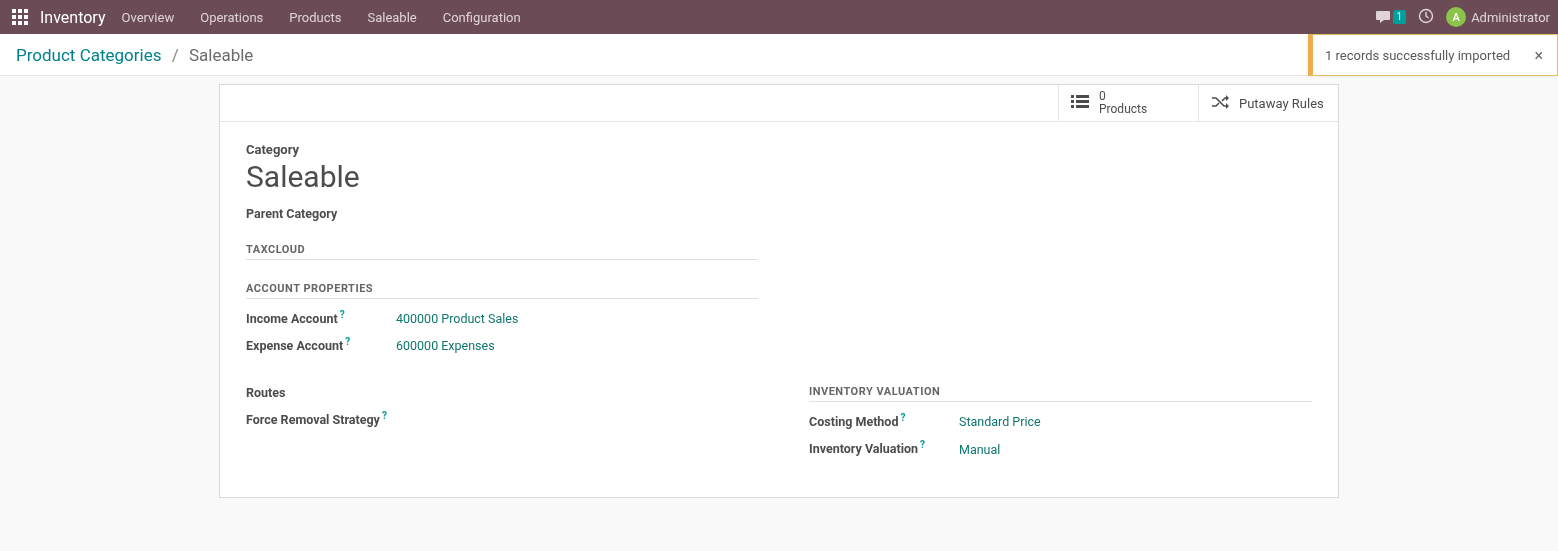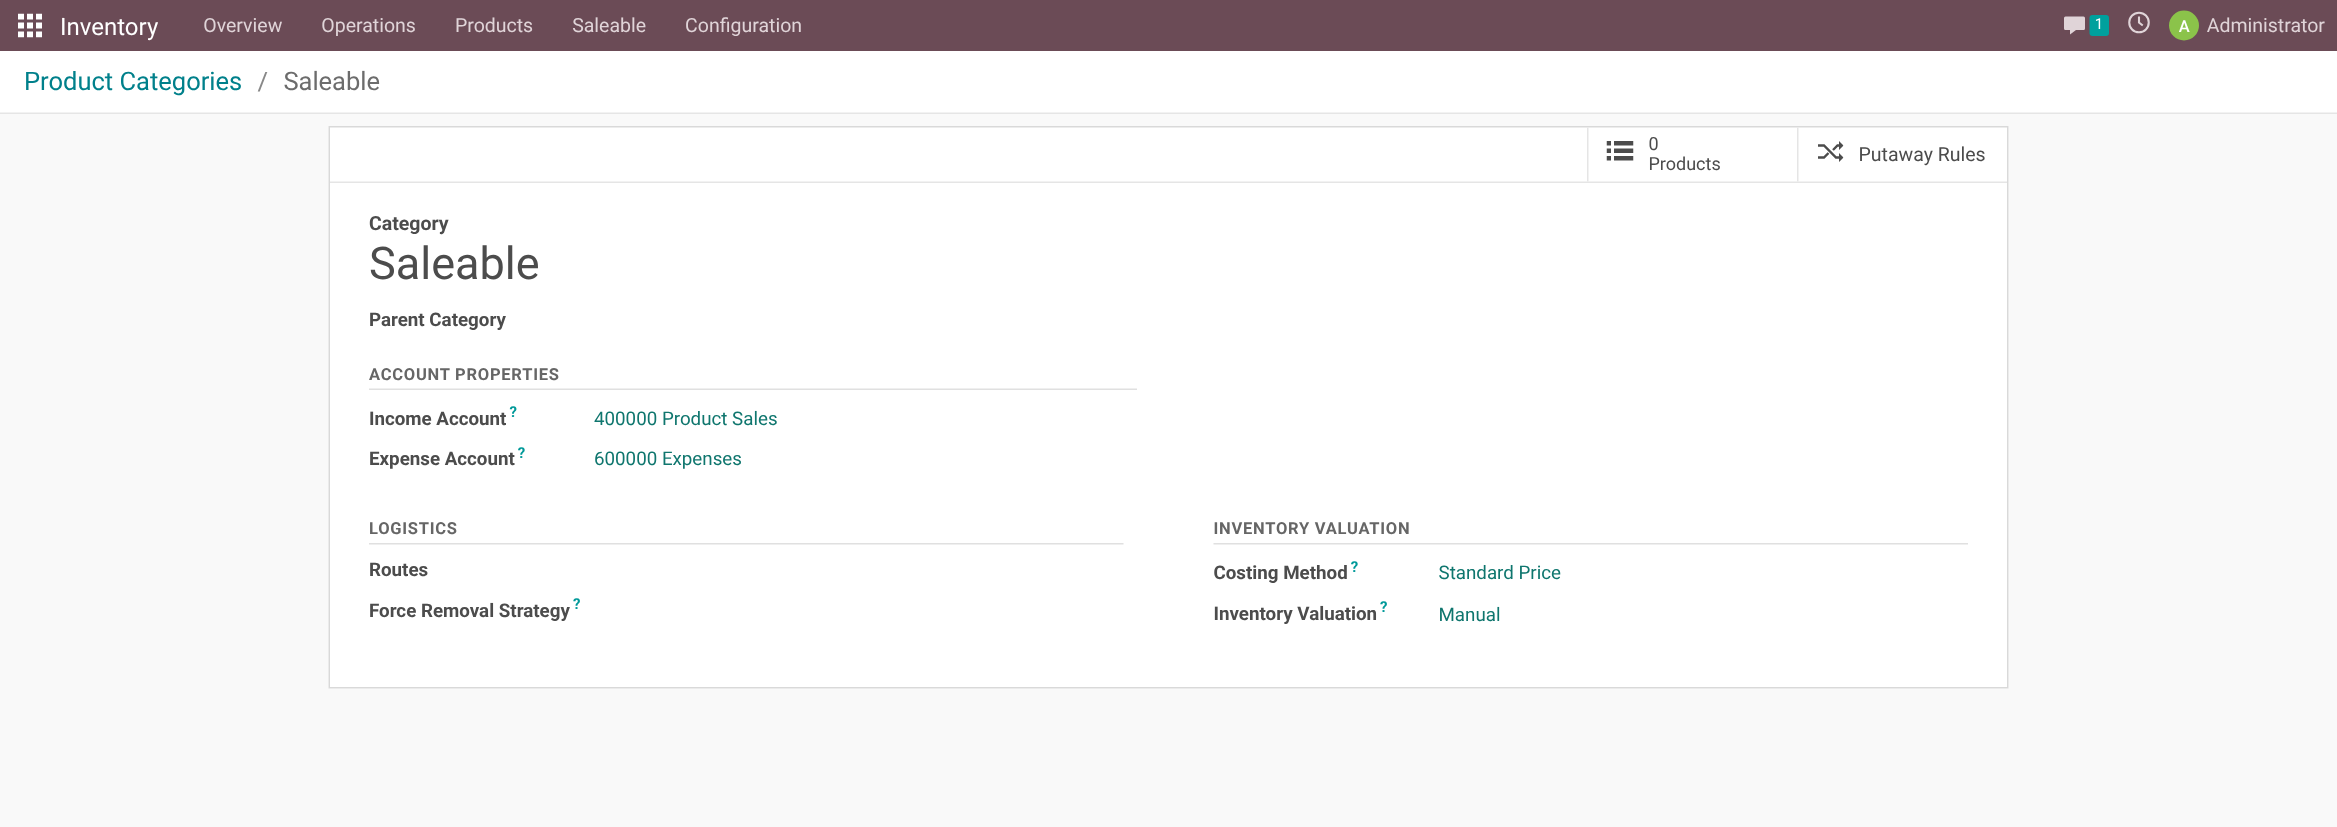--- a/index.html
+++ b/index.html
@@ -23,21 +23,21 @@
     padding: 0 8px 0 12px;
     color: #e8e0e3;
   }
   .topbar-left { display: flex; align-items: center; gap: 6px; }
   .apps-icon {
     width: 16px; height: 16px;
     display: inline-block;
     color: #fff;
     margin-right: 6px;
   }
-  .app-title { color: #fff; font-size: 16px; font-weight: 400; margin-right: 14px; }
+  .app-title { color: #fff; font-size: 16px; font-weight: 400; }
   .nav-menu { display: flex; gap: 6px; }
   .nav-item { color: #e0d4d8; font-size: 13px; padding: 6px 10px; cursor: pointer; }
 
   .topbar-right { margin-left: auto; display: flex; align-items: center; gap: 12px; color: #e0d4d8; }
   .msg-wrap { position: relative; display:flex; align-items:center; }
   .msg-badge {
     background: #00a09d; color:#fff; font-size:10px; padding:0 4px; border-radius:2px;
     margin-left:2px; line-height:14px; height:14px;
   }
   .avatar {
@@ -170,20 +170,24 @@
       <span>Administrator</span>
     </span>
   </div>
 </div>
 
 <div class="subbar">
   <div class="breadcrumb">
     <a href="#">Product Categories</a>
     <span class="sep">/</span>
     <span class="current">Saleable</span>
+  </div>
+  <div class="toast">
+    <span class="toast-text">1 records successfully imported</span>
+    <span class="toast-close">×</span>
   </div>
 </div>
 
 <div class="view-area">
   <div class="sheet">
 
     <div class="stat-row">
       <div class="stat-btn">
         <span class="stat-icon">
           <svg width="18" height="14" viewBox="0 0 18 14" fill="#4c4c4c">
@@ -210,20 +214,21 @@
         <span>Putaway Rules</span>
       </div>
     </div>
 
     <div class="sheet-body">
       <div class="cat-label">Category</div>
       <div class="cat-name">Saleable</div>
       <div class="parent-cat">Parent Category</div>
 
       <div class="section half-hr">
+        <div class="section-title">TAXCLOUD</div>
       </div>
 
       <div class="section half-hr">
         <div class="section-title">ACCOUNT PROPERTIES</div>
         <div class="form-row">
           <span class="lbl">
             <span>Income Account</span><span class="help">?</span>
           </span>
           <span class="val">400000 Product Sales</span>
         </div>
@@ -231,21 +236,20 @@
           <span class="lbl">
             <span>Expense Account</span><span class="help">?</span>
           </span>
           <span class="val">600000 Expenses</span>
         </div>
       </div>
 
       <div class="two-col">
         <div class="col">
           <div class="section">
-            <div class="section-title">LOGISTICS</div>
             <div class="form-row">
               <span class="lbl">Routes</span>
               <span class="val"></span>
             </div>
             <div class="form-row">
               <span class="lbl">
                 <span>Force Removal Strategy</span><span class="help">?</span>
               </span>
               <span class="val"></span>
             </div>

